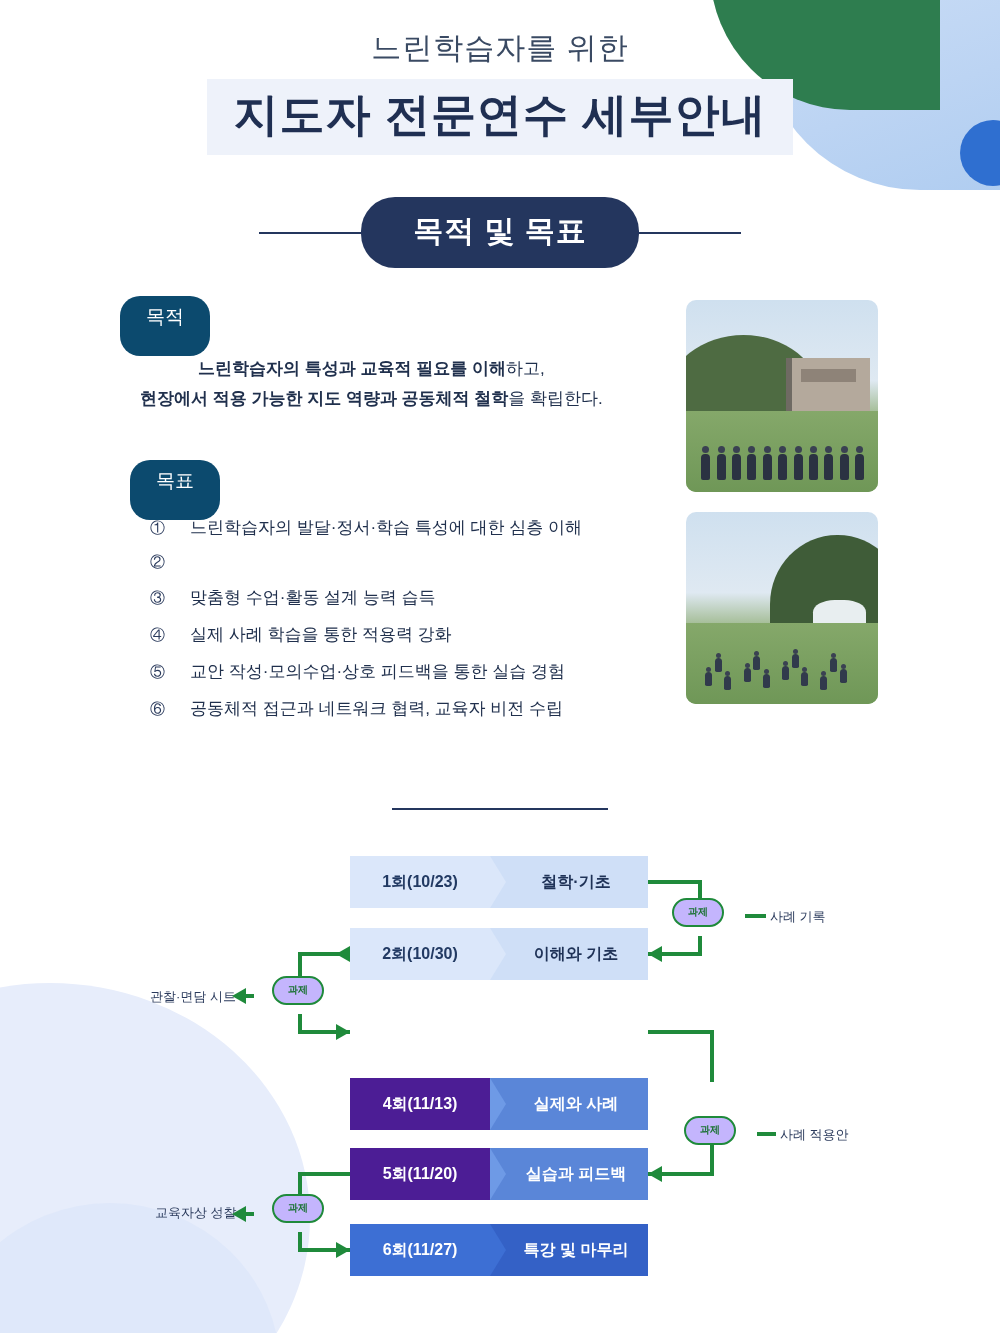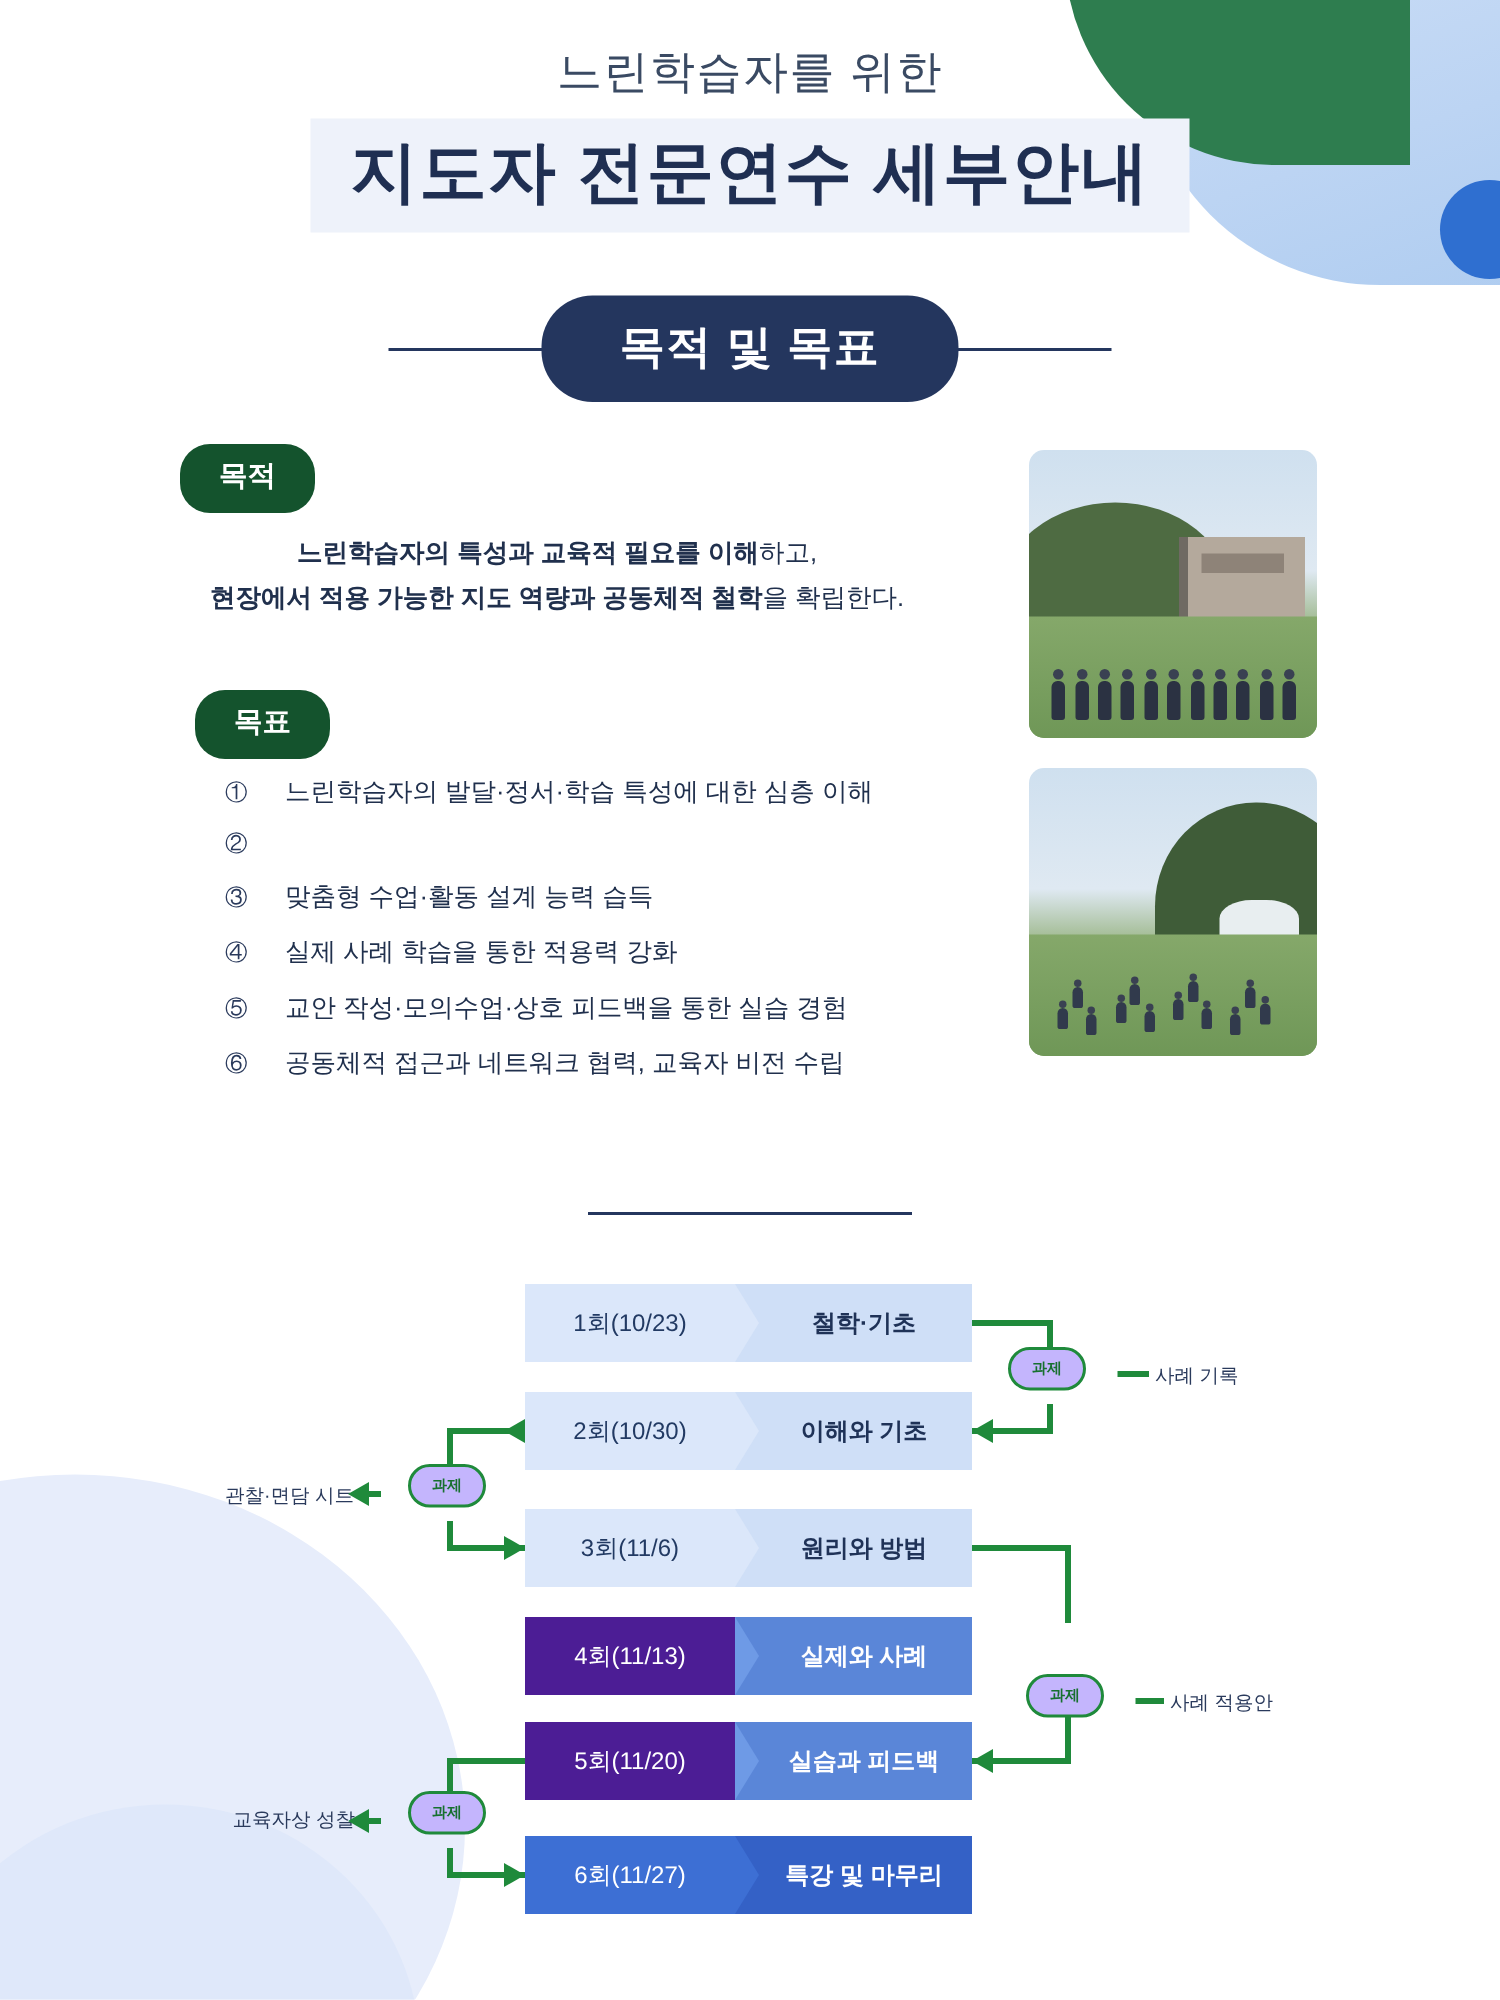--- a/index.html
+++ b/index.html
@@ -76,24 +76,24 @@
     padding: 14px 52px 16px 52px;
     margin: 0 -6px;
     letter-spacing: 1px;
     white-space: nowrap;
   }
 
   
   .block { position: relative; padding: 0 0 0 0; }
   .tag {
     display: inline-block;
-    background: #14532d; color: #fff;
-    font-size: 19px; font-weight: 700;
+    background: #0c4a6e; color: #fff;
+    font-size: 19px; font-weight: 400;
     border-radius: 20px;
-    padding: 8px 26px 12px 26px;
+    padding: 8px 26px 26px 26px;
   }
   .purpose-tag { position: absolute; left: 120px; top: 0px; }
   .purpose-text { position: absolute; left: 140px; top: 58px; text-align: center; }
   .purpose-line {
     font-size: 17px; color: #20304d; line-height: 30px; font-weight: 400;
   }
   .purpose-line b { font-weight: 700; }
 
   .goal-tag { position: absolute; left: 130px; top: 164px; }
   .goal-list { position: absolute; left: 150px; top: 220px; }
@@ -146,21 +146,21 @@
   .ph-tent {
     position: absolute; right: 6%; top: 46%; width: 28%; height: 16%;
     background: #e8eef0; border-radius: 40% 40% 4px 4px;
   }
 
   
   .flow { position: relative; margin-top: 26px; height: 470px; }
   .frow { position: absolute; left: 350px; width: 298px; height: 52px; display: flex; }
   .fleft {
     width: 140px; background: #dbe7fa; color: #223a63;
-    font-size: 16px; font-weight: 400;
+    font-size: 16px; font-weight: 700;
     display: flex; align-items: center; justify-content: center;
     position: relative;
   }
   .fleft:after {
     content: ""; position: absolute; right: -16px; top: 0;
     border-top: 26px solid transparent;
     border-bottom: 26px solid transparent;
     border-left: 16px solid #dbe7fa;
   }
   .fright {
@@ -332,24 +332,20 @@
     </svg>
 
     <div class="frow" style="top:20px">
       <div class="fleft">1회(10/23)</div>
       <div class="fright">철학·기초</div>
     </div>
     <div class="frow" style="top:92px">
       <div class="fleft">2회(10/30)</div>
       <div class="fright">이해와 기초</div>
     </div>
-    <div class="frow" style="top:170px">
-      <div class="fleft">3회(11/6)</div>
-      <div class="fright">원리와 방법</div>
-    </div>
     <div class="frow alt" style="top:242px">
       <div class="fleft">4회(11/13)</div>
       <div class="fright">실제와 사례</div>
     </div>
     <div class="frow alt" style="top:312px">
       <div class="fleft">5회(11/20)</div>
       <div class="fright">실습과 피드백</div>
     </div>
     <div class="frow alt2" style="top:388px">
       <div class="fleft">6회(11/27)</div>

